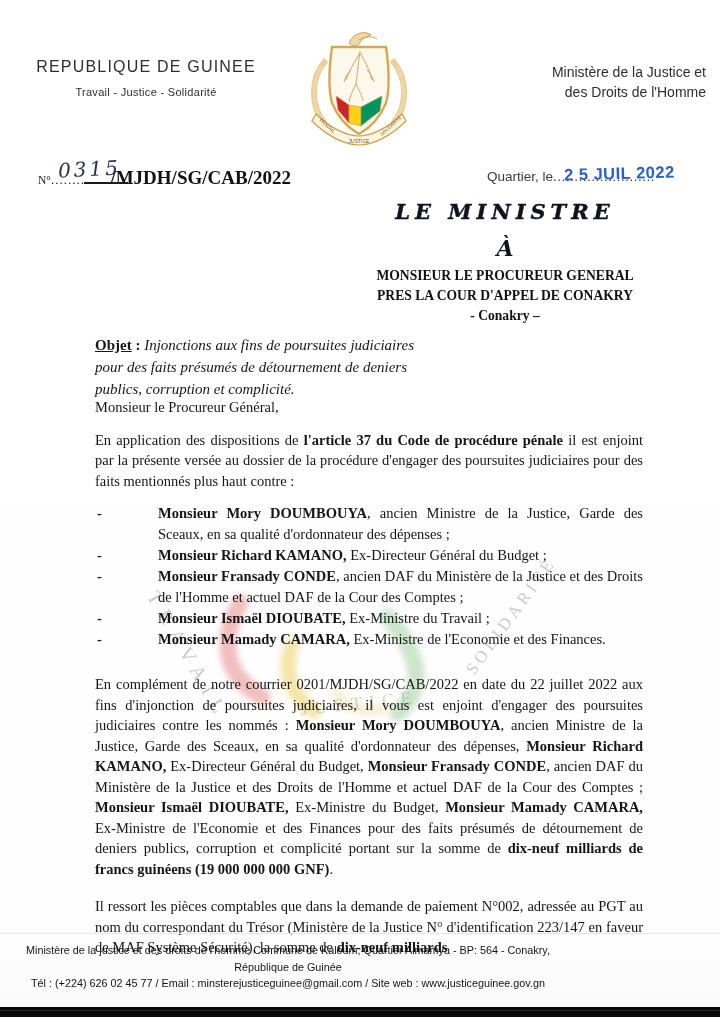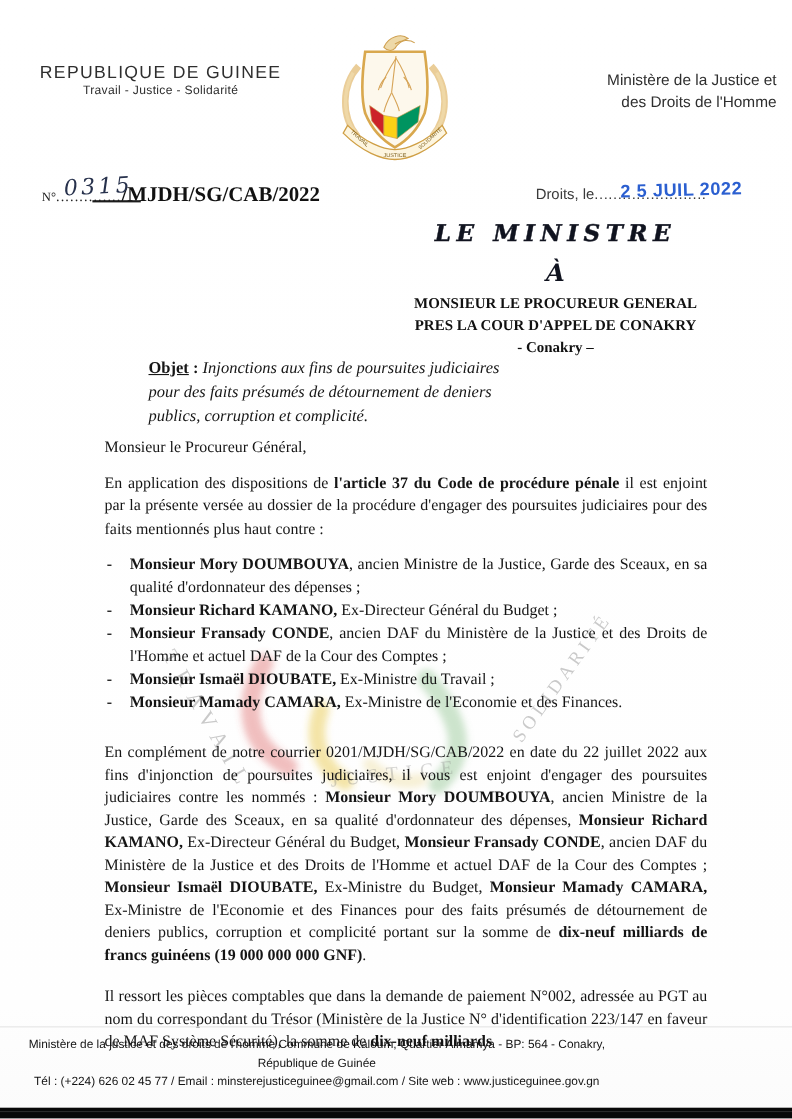--- a/index.html
+++ b/index.html
@@ -9,21 +9,21 @@
     position:relative; width:720px; height:1017px; margin:0 auto;
     background:linear-gradient(180deg,#ffffff 0%,#fefefe 90%,#fbfbfb 100%);
     overflow:hidden; color:#1a1a1a;
   }
   .b { font-weight:bold; }
 
   
   .hdr-left { position:absolute; top:58px; left:28px; width:236px; text-align:center;
               font-family:"Liberation Sans",sans-serif; color:#2e2e2e; }
   .hdr-left .title { font-size:16px; letter-spacing:1.2px; }
-  .hdr-left .motto { font-size:11px; margin-top:0; letter-spacing:.3px; }
+  .hdr-left .motto { font-size:11px; margin-top:10px; letter-spacing:.3px; }
   .emblem { position:absolute; top:26px; left:299px; width:120px; height:130px; }
   .hdr-right { position:absolute; top:62px; left:458px; width:248px; text-align:right;
                font-family:"Liberation Sans",sans-serif; font-size:14px; line-height:20px; color:#2e2e2e; }
 
   
   .ref-line { position:absolute; top:167px; left:38px; font-size:13px; white-space:nowrap; }
   .ref-prefix { font-size:11.5px; color:#222; }
   .ref-dots { letter-spacing:1px; color:#222; }
   .ref-suffix { font-weight:bold; font-size:19px; color:#111; }
   .ref-handwritten { position:absolute; left:20px; top:-10px; font-family:"DejaVu Serif",serif;
@@ -42,36 +42,36 @@
   .center-block { position:absolute; top:199px; left:318px; width:374px; text-align:center; }
   .minister-title { font-family:"DejaVu Serif",serif; font-weight:bold; font-style:italic;
                     font-size:21px; letter-spacing:5px; color:#10131f;
                     -webkit-text-stroke:.4px #10131f; }
   .to-symbol { font-family:"DejaVu Serif",serif; font-weight:bold; font-style:italic;
                font-size:22px; margin-top:11px; color:#10131f; }
   .recipient { margin-top:5px; font-weight:bold; font-size:13.6px; line-height:19.5px; color:#111; }
   .recipient-city { font-weight:bold; font-size:13.6px; margin-top:1px; }
 
   
-  .subject { position:absolute; top:324px; left:95px; width:360px; font-size:15px; line-height:22px; color:#161616;margin-left:40px; }
+  .subject { position:absolute; top:334px; left:95px; width:360px; font-size:15px; line-height:22px; color:#161616; }
   .subject .su { font-weight:bold; text-decoration:underline; }
   .subject .sb { font-weight:bold; }
   .subject .si { font-style:italic; }
 
   
   .body-col { position:absolute; top:397px; left:95px; width:548px; font-size:14.5px;
               line-height:20.5px; text-align:justify; color:#151515; }
   .salutation { text-align:left; }
   .para { margin-top:12px; }
   .para.complement { margin-top:24px; }
   .para.pieces { margin-top:17px; }
   .dlist { margin-top:12px; }
   .li { display:flex; line-height:21px; }
   .li .dash { width:23px; flex:none; padding-left:2px; font-weight:bold; }
-  .li .li-text { flex:1; text-align:justify; }
+  .li .li-text { flex:1; text-align:justify;margin-left:40px; }
 
   
   .watermark { position:absolute; left:140px; top:545px; width:460px; height:250px; pointer-events:none; }
   .wm-text { position:absolute; font-family:"Liberation Serif",serif; color:rgba(115,115,115,.38);
              white-space:nowrap; }
   .wm-travail { left:22px; top:42px; font-size:20px; letter-spacing:9px; transform:rotate(60deg); transform-origin:0 0; }
   .wm-solidarite { left:322px; top:122px; font-size:17px; letter-spacing:4px; transform:rotate(-54deg); transform-origin:0 0; }
   .wm-justice { left:160px; top:148px; font-size:18px; letter-spacing:7px; transform:rotate(-6deg); color:rgba(125,125,125,.32); }
 
   
@@ -147,21 +147,21 @@
     <div>des Droits de l'Homme</div>
   </div>
 
   <div class="ref-line">
     <span class="ref-prefix">N°</span><span class="ref-dots">..............</span><span class="ref-suffix">/MJDH/SG/CAB/2022</span>
     <span class="ref-handwritten">0315</span>
     <span class="ref-underline"></span>
   </div>
 
   <div class="date-line">
-    <span>Droits, le</span><span class="date-dots">........................</span>
+    <span>Quartier, le</span><span class="date-dots">........................</span>
     <span class="date-stamp">2 5 JUIL 2022</span>
   </div>
 
   <div class="center-block">
     <div class="minister-title">LE MINISTRE</div>
     <div class="to-symbol">À</div>
     <div class="recipient">
       <div>MONSIEUR LE PROCUREUR GENERAL</div>
       <div>PRES LA COUR D'APPEL DE CONAKRY</div>
       <div class="recipient-city">- Conakry –</div>

